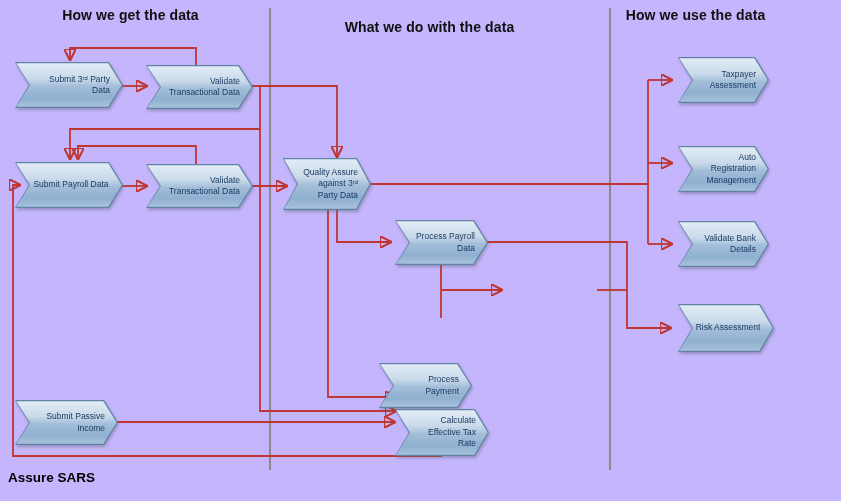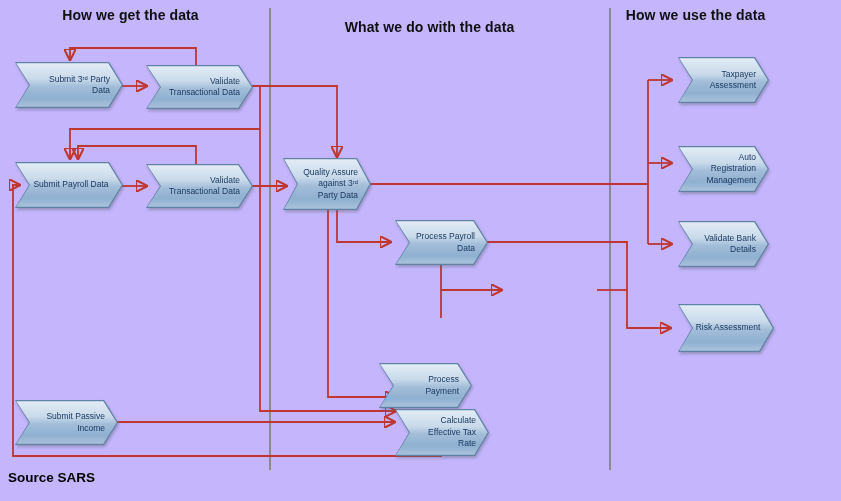--- a/index.html
+++ b/index.html
@@ -148,15 +148,15 @@
       </div>
     <span class="lbl">Validate Bank Details</span>
   </div>
   <div class="node" style="left:678px;top:304px;width:96px;height:48px;">
     <div class="chev-border">
         <div class="chev-fill"></div>
       </div>
     <span class="lbl">Risk Assessment</span>
   </div>
 
-  <div class="source">Source SARS</div>
+  <div class="source">Assure SARS</div>
 
 </div>
 
 </body></html>

